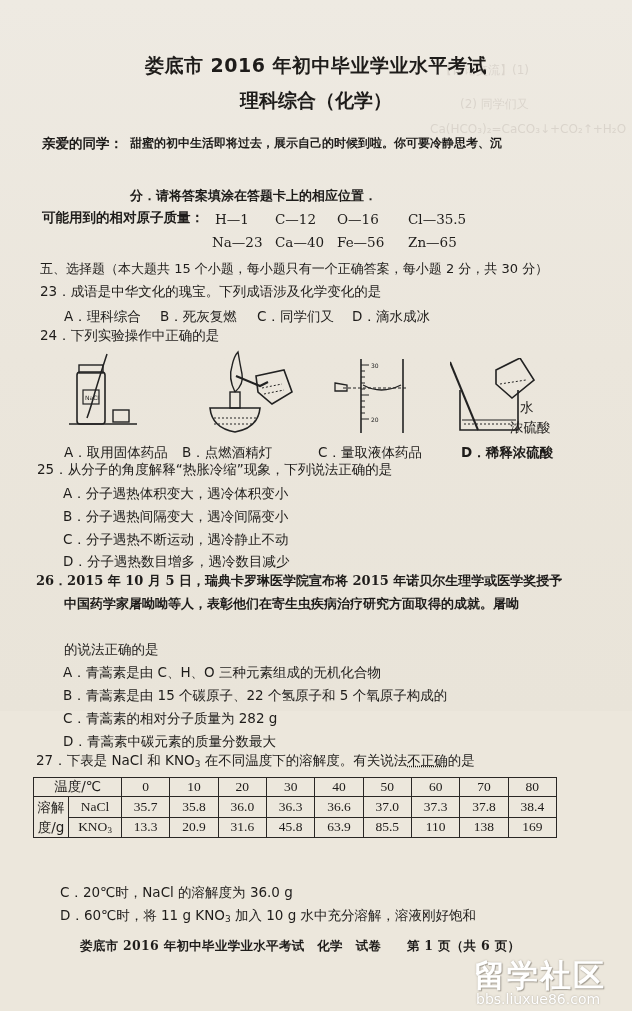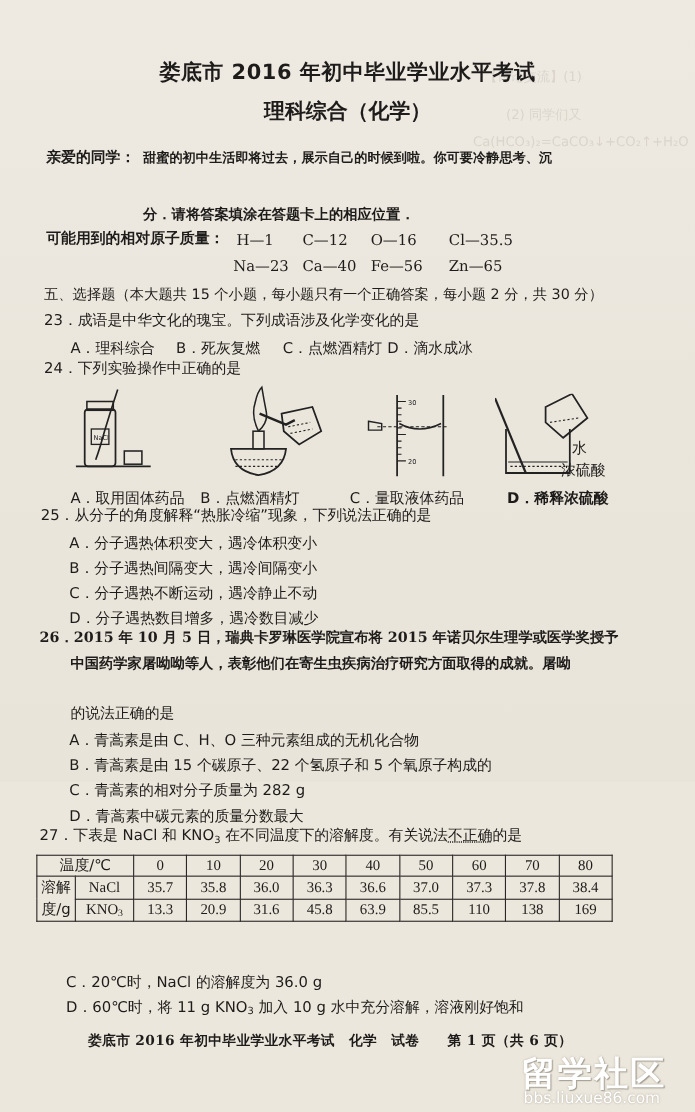--- a/index.html
+++ b/index.html
@@ -84,21 +84,21 @@
     <span style="left:275px;">Ca—40</span>
     <span style="left:337px;">Fe—56</span>
     <span style="left:408px;">Zn—65</span>
   </div>
 
   <div class="line sans" style="left:40px;top:262px;font-size:13px;">五、选择题（本大题共 15 个小题，每小题只有一个正确答案，每小题 2 分，共 30 分）</div>
 
   <div class="line sans" style="left:40px;top:285px;">23．成语是中华文化的瑰宝。下列成语涉及化学变化的是</div>
   <div class="opt sans" style="left:64px;top:308px;">A．理科综合</div>
   <div class="opt sans" style="left:160px;top:308px;">B．死灰复燃</div>
-  <div class="opt sans" style="left:257px;top:308px;">C．点燃酒精灯</div>
+  <div class="opt sans" style="left:257px;top:308px;">C．同学们又</div>
   <div class="opt sans" style="left:352px;top:308px;">D．滴水成冰</div>
 
   <div class="line sans" style="left:40px;top:329px;">24．下列实验操作中正确的是</div>
 
   <svg class="figure" style="left:65px;top:352px;" width="80" height="82" viewBox="0 0 80 82">
     <rect x="12" y="20" width="28" height="52" rx="3" fill="none" stroke="#222" stroke-width="1.6"></rect>
     <rect x="14" y="13" width="24" height="8" fill="none" stroke="#222" stroke-width="1.4"></rect>
     <rect x="18" y="38" width="16" height="14" fill="none" stroke="#222" stroke-width="1.2"></rect>
     <text x="20" y="48" font-size="6" fill="#222" font-family="DejaVu Sans, sans-serif">NaCl</text>
     <path d="M42 2 Q36 20 30 40 Q26 55 22 66" fill="none" stroke="#222" stroke-width="1.5"></path>

